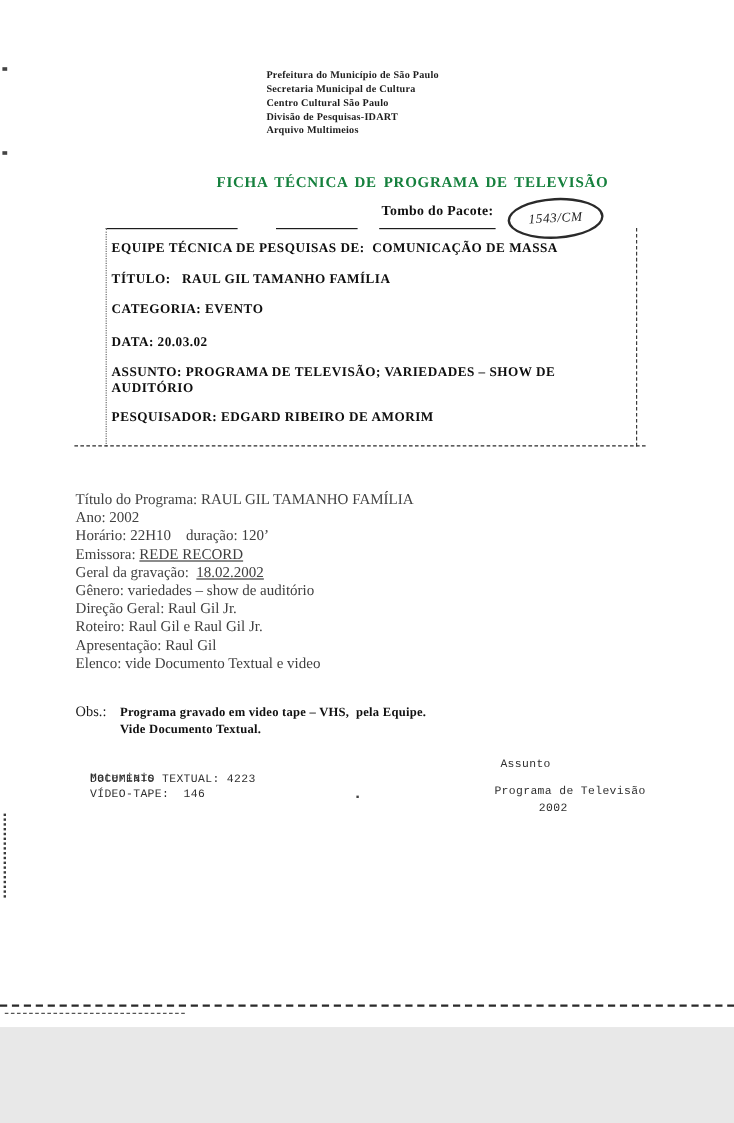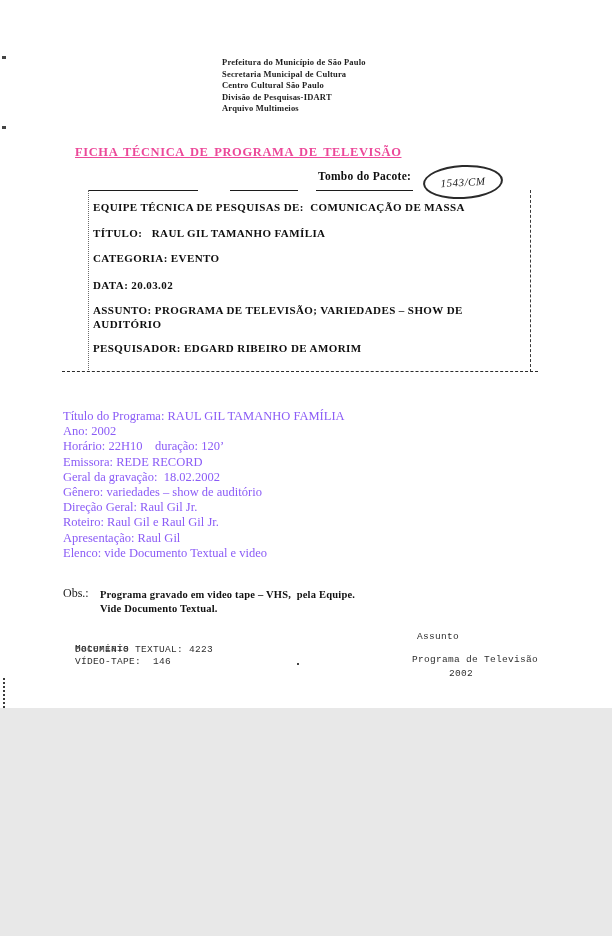--- a/index.html
+++ b/index.html
@@ -1,37 +1,37 @@
 <!DOCTYPE html>
 <html><head>
 <meta charset="utf-8">
 <style>
   html,body{margin:0;padding:0;background:#e8e8e8;}
   .page{
     position:relative;
-    width:612px;height:708px;
+    width:612px;height:856px;
     background:#ffffff;
     overflow:hidden;
     font-family:"Liberation Serif","DejaVu Serif",serif;
     color:#161616;
   }
   .t{white-space:pre;}
 
   
   .letterhead{
     position:absolute;left:222px;top:57px;
     font-size:8.5px;font-weight:bold;line-height:11.5px;
     letter-spacing:.2px;color:#1d1d1d;
   }
 
   
   .doc-title{
     position:absolute;left:75px;top:145px;width:432px;
-    text-align:left;font-size:12.5px;font-weight:bold;
-    letter-spacing:.6px;word-spacing:2px;color:#ec4899;text-decoration:underline;
+    text-align:right;font-size:12.5px;font-weight:bold;
+    letter-spacing:.6px;word-spacing:2px;color:#15803d;
   }
 
   
   .tombo-label{
     position:absolute;left:318px;top:170px;
     font-size:11.5px;font-weight:bold;letter-spacing:.3px;color:#101010;
   }
   .tombo-ellipse{
     position:absolute;left:423px;top:165px;width:76px;height:30px;
     border:2px solid #2a2a2a;border-radius:50%;
@@ -55,23 +55,23 @@
   .ib{
     position:absolute;left:93px;
     font-size:11px;font-weight:bold;letter-spacing:.4px;color:#0e0e0e;
   }
   .ib0{top:201px;} .ib1{top:227px;} .ib2{top:252px;}
   .ib3{top:279px;} .ib4{top:304px;} .ib5{top:318px;} .ib6{top:342px;}
 
   
   .details{
     position:absolute;left:63px;top:409px;
-    font-size:12.5px;line-height:15.2px;color:#8b5cf6;
+    font-size:12.5px;line-height:15.2px;color:#404040;
   }
-  .und{}
+  .und{text-decoration:underline;}
 
   
   .obs-label{position:absolute;left:63px;top:586px;font-size:12px;color:#1a1a1a;}
   .obs-b{position:absolute;left:100px;font-size:10.5px;font-weight:bold;letter-spacing:.2px;color:#101010;}
   .obs1{top:589px;} .obs2{top:603px;}
 
   
   .mono{
     position:absolute;
     font-family:"Liberation Mono","DejaVu Sans Mono",monospace;

